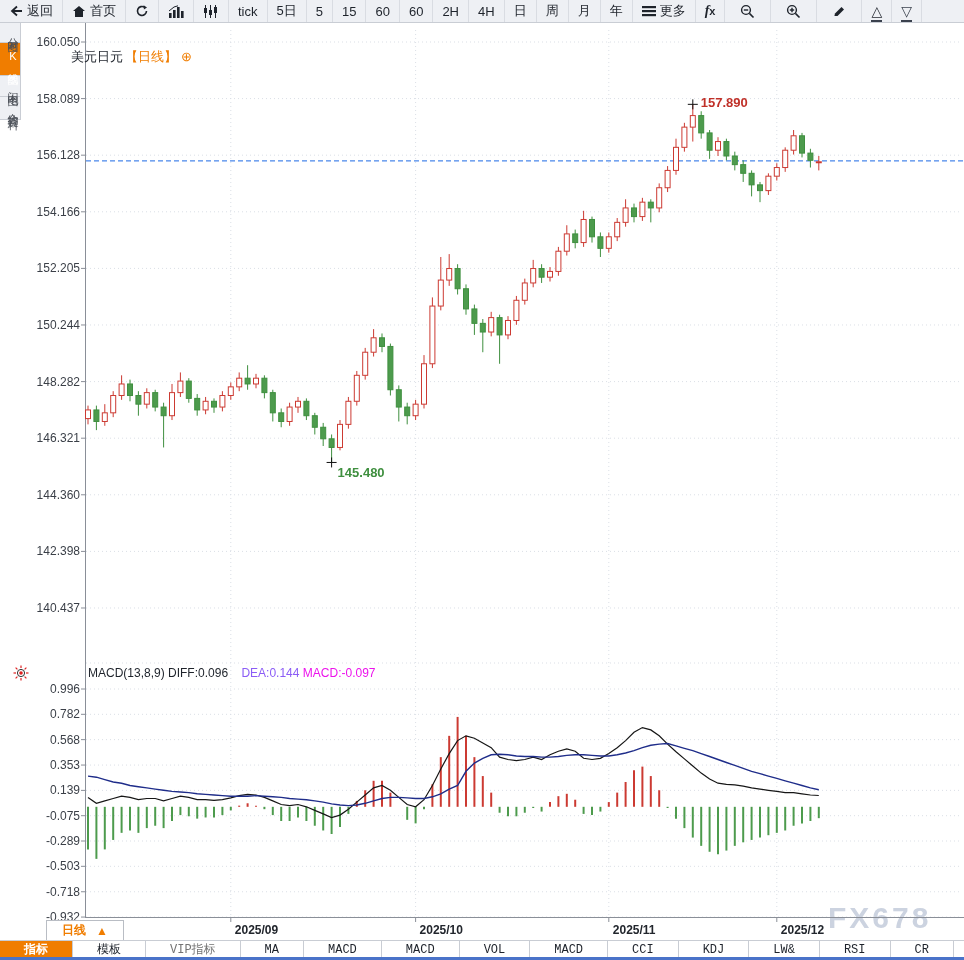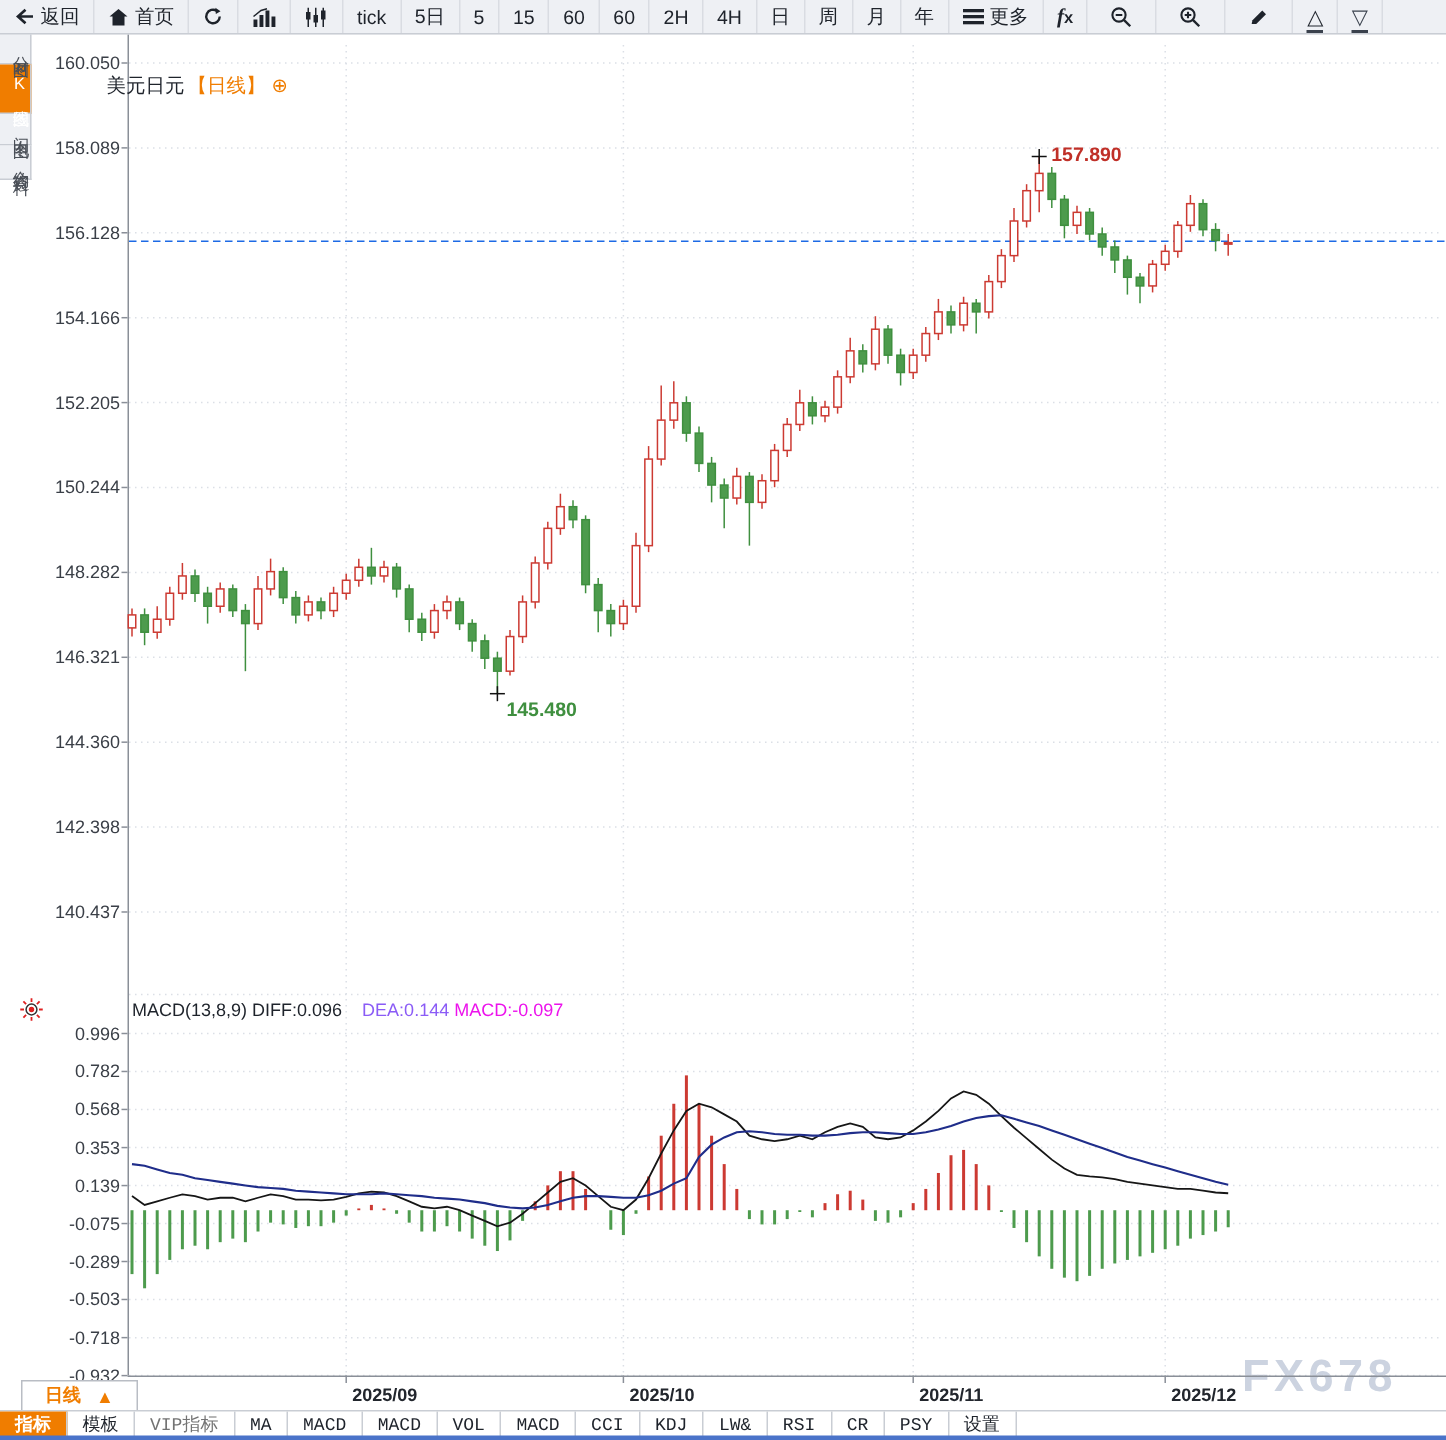--- a/index.html
+++ b/index.html
@@ -31,26 +31,26 @@
   .chart-title .plus{color:#f07d00;margin-left:4px;font-size:13px;}
   .macd-header{position:absolute;top:666px;left:88px;z-index:4;font-size:12px;color:#1e232b;}
   .macd-header .dea{color:#8b5cf6;margin-left:10px;}
   .macd-header .macdv{color:#ec12ec;}
   .sun-icon{position:absolute;left:13px;top:665px;z-index:4;}
   .watermark{position:absolute;left:828px;top:901px;z-index:1;font-size:30px;font-weight:700;
              letter-spacing:3px;color:#ccd3e0;}
   .chart-canvas{position:absolute;left:86px;top:22px;width:878px;height:895px;z-index:3;}
 
   
-  .period-btn{position:absolute;left:14px;top:920px;width:76px;height:19px;background:#fff;
+  .period-btn{position:absolute;left:46px;top:920px;width:76px;height:19px;background:#fff;
               border:1px solid #b9bdc4;z-index:6;display:flex;align-items:center;justify-content:center;
               gap:10px;font-size:12px;font-weight:700;color:#f07d00;cursor:pointer;}
   .tabbar{position:absolute;left:0;top:940px;width:964px;height:17px;background:#fff;
           border-top:1px solid #c9cdd4;display:flex;z-index:6;}
-  .tab{display:flex;align-items:center;padding:0 10px;font-size:12px;color:#1e232b;
+  .tab{display:flex;align-items:center;padding:0 24px;font-size:12px;color:#1e232b;
        border-right:1px solid #c9cdd4;font-family:"Liberation Mono","Liberation Sans",monospace;
        cursor:pointer;white-space:nowrap;}
   .tab.active{background:#f07d00;color:#fff;font-weight:700;}
   .tab.vip{color:#737373;}
   .bottom-bar{position:absolute;left:0;top:957px;width:964px;height:3px;background:#4a73c9;z-index:6;}
 </style>
 </head>
 <body>
 
 <div class="watermark">FX678</div>

